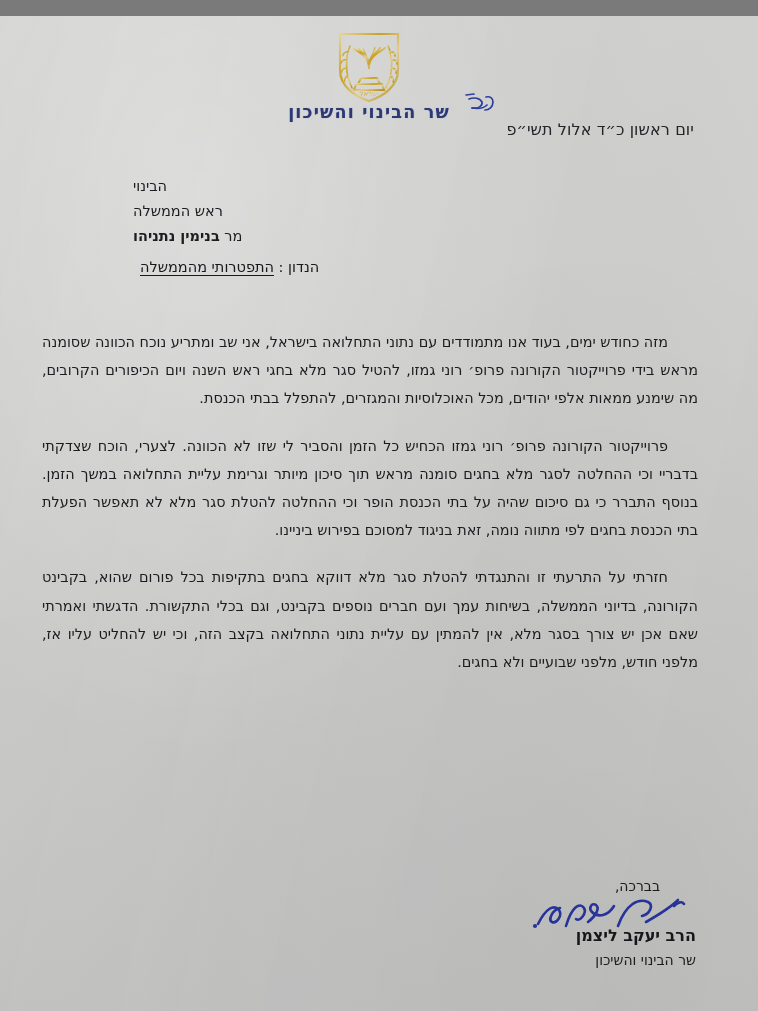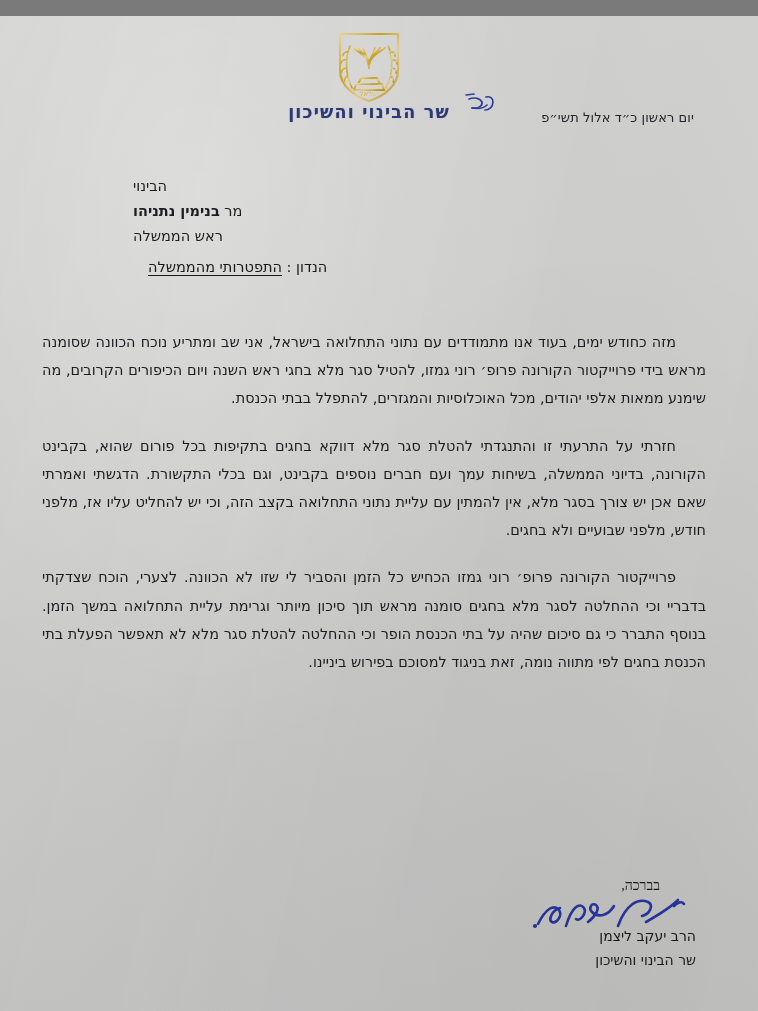--- a/index.html
+++ b/index.html
@@ -57,23 +57,23 @@
     text-align: center;
     font-size: 17.5px;
     font-weight: bold;
     letter-spacing: 1.2px;
     color: #2b3a77;
     text-shadow: 0 0 1px rgba(43,58,119,0.35);
   }
 
   .date-line {
     position: absolute;
-    top: 94px;
+    top: 104px;
     right: 64px;
-    font-size: 13px;
+    font-size: 16px;
     color: #24242a;
     letter-spacing: .1px;
     white-space: nowrap;
   }
 
   .bh-mark {
     position: absolute;
     top: 74px;
     right: 258px;
     width: 40px;
@@ -91,35 +91,35 @@
     text-align: left;
     font-size: 14.5px;
     line-height: 25px;
     color: #1d1d21;
   }
   .addressee .nm { font-weight: bold; }
 
   .subject {
     position: absolute;
     top: 243px;
-    right: 0;
+    right: 8px;
     width: 610px;
     text-align: left;
     font-size: 14.5px;
     color: #18181c;
   }
   .subject .subject-value {
     text-decoration: underline;
     text-underline-offset: 3px;
   }
 
   .body {
     position: absolute;
     top: 312px;
-    right: 52px;
+    right: 60px;
     left: 62px;
   }
   .para {
     margin: 0 0 19px 0;
     font-size: 14.4px;
     line-height: 28.2px;
     text-align: justify;
     text-indent: 30px;
     color: #1c1c20;
     text-justify: inter-word;
@@ -128,32 +128,32 @@
 
   
   .signature-block {
     position: absolute;
     top: 858px;
     right: 62px;
     text-align: right;
     font-size: 14px;
     line-height: 24px;
   }
-  .closing { color: #1c1c20; margin-right: 36px; font-family: Liberation Serif, serif; }
+  .closing { color: #1c1c20; margin-right: 36px; }
   .sig-scribble {
     position: relative;
     width: 170px;
     height: 44px;
     margin: -6px 0 -12px 0;
     color: #26349b;
   }
   .sig-scribble svg { display:block; width:100%; height:100%; }
   .signer-name {
-    font-weight: normal;
-    font-size: 14px;
+    font-weight: bold;
+    font-size: 16px;
     color: #17171b;
   }
   .signer-role {
     font-size: 14px;
     color: #1c1c20;
   }
 </style>
 </head>
 <body>
 
@@ -219,36 +219,36 @@
           <path d="M6 5 L14 4"></path>
         </g>
       </svg>
     </div>
 
     <div class="date-line">יום ראשון כ״ד אלול תשי״פ</div>
   </div>
 
   <div class="addressee">
     <div>הבינוי</div>
+    <div>ראש הממשלה</div>
     <div>
       <span>מר</span>
       <span class="nm">בנימין נתניהו</span>
     </div>
-    <div>ראש הממשלה</div>
   </div>
 
   <div class="subject">
     <span>הנדון :</span>
     <span class="subject-value">התפטרותי מהממשלה</span>
   </div>
 
   <div class="body">
     <p class="para">מזה כחודש ימים, בעוד אנו מתמודדים עם נתוני התחלואה בישראל, אני שב ומתריע נוכח הכוונה שסומנה מראש בידי פרוייקטור הקורונה פרופ׳ רוני גמזו, להטיל סגר מלא בחגי ראש השנה ויום הכיפורים הקרובים, מה שימנע ממאות אלפי יהודים, מכל האוכלוסיות והמגזרים, להתפלל בבתי הכנסת.</p>
+    <p class="para">פרוייקטור הקורונה פרופ׳ רוני גמזו הכחיש כל הזמן והסביר לי שזו לא הכוונה. לצערי, הוכח שצדקתי בדבריי וכי ההחלטה לסגר מלא בחגים סומנה מראש תוך סיכון מיותר וגרימת עליית התחלואה במשך הזמן. בנוסף התברר כי גם סיכום שהיה על בתי הכנסת הופר וכי ההחלטה להטלת סגר מלא לא תאפשר הפעלת בתי הכנסת בחגים לפי מתווה נומה, זאת בניגוד למסוכם בפירוש ביניינו.</p>
     <p class="para">חזרתי על התרעתי זו והתנגדתי להטלת סגר מלא דווקא בחגים בתקיפות בכל פורום שהוא, בקבינט הקורונה, בדיוני הממשלה, בשיחות עמך ועם חברים נוספים בקבינט, וגם בכלי התקשורת. הדגשתי ואמרתי שאם אכן יש צורך בסגר מלא, אין להמתין עם עליית נתוני התחלואה בקצב הזה, וכי יש להחליט עליו אז, מלפני חודש, מלפני שבועיים ולא בחגים.</p>
-    <p class="para">פרוייקטור הקורונה פרופ׳ רוני גמזו הכחיש כל הזמן והסביר לי שזו לא הכוונה. לצערי, הוכח שצדקתי בדבריי וכי ההחלטה לסגר מלא בחגים סומנה מראש תוך סיכון מיותר וגרימת עליית התחלואה במשך הזמן. בנוסף התברר כי גם סיכום שהיה על בתי הכנסת הופר וכי ההחלטה להטלת סגר מלא לא תאפשר הפעלת בתי הכנסת בחגים לפי מתווה נומה, זאת בניגוד למסוכם בפירוש ביניינו.</p>
   </div>
 
   <div class="signature-block">
     <div class="closing">בברכה,</div>
 
     <div class="sig-scribble">
       <svg viewBox="0 0 170 44" xmlns="http://www.w3.org/2000/svg">
         <g fill="none" stroke="currentColor" stroke-width="2.6" stroke-linecap="round" stroke-linejoin="round">
           <path d="M12 32 C20 16 28 12 33 18 C37 24 30 32 26 30 C22 28 26 18 34 16"></path>
           <path d="M40 34 C46 14 54 10 58 16 C61 21 54 30 50 27"></path>

